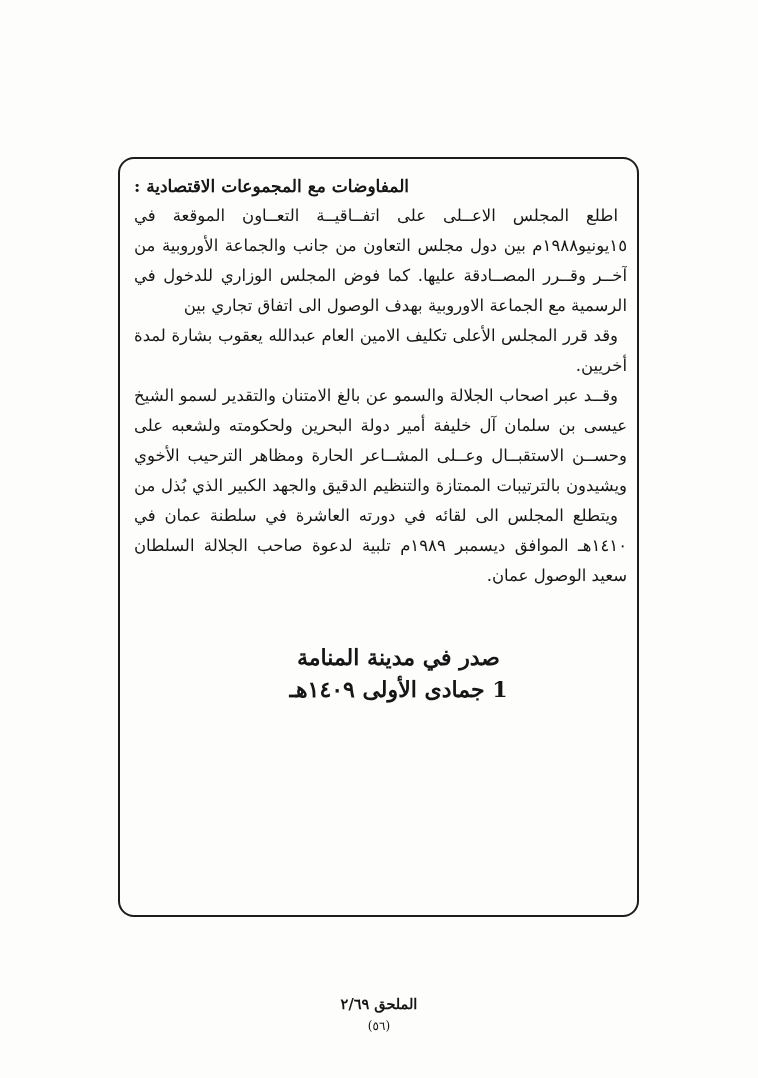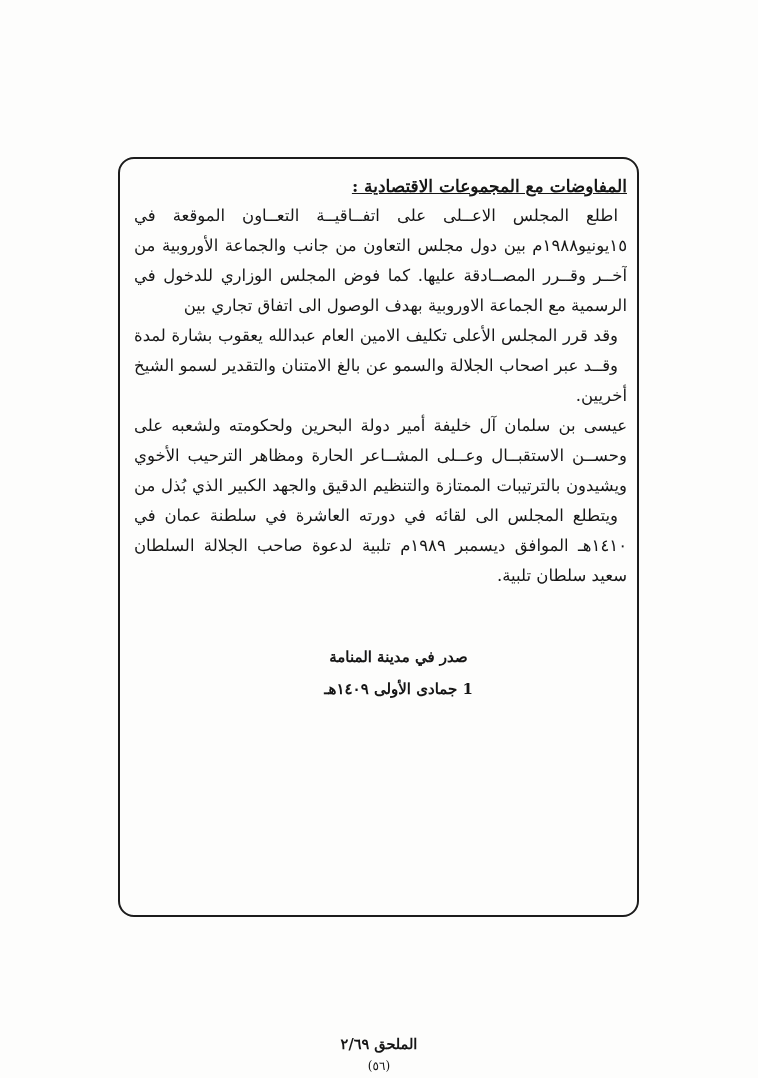--- a/index.html
+++ b/index.html
@@ -33,24 +33,23 @@
     right: 10px;
     left: 14px;
     direction: rtl;
     unicode-bidi: embed;
     font-size: 16.5px;
     line-height: 30px;
   }
   .heading {
     font-weight: bold;
     font-size: 17px;
-    text-align: right;
+    text-align: left;
     line-height: 30px;
     white-space: nowrap;
-    text-decoration: underline;
   }
   .bline {
     text-align: right;
     height: 30px;
     overflow: hidden;
   }
   .bline.fill {
     text-align: justify;
     text-align-last: justify;
   }
@@ -58,30 +57,30 @@
     text-indent: 9px;
   }
   .closing {
     position: absolute;
     top: 482px;
     left: 0;
     right: 0;
     direction: rtl;
     text-align: center;
     font-weight: bold;
-    font-size: 15px;
+    font-size: 22px;
     line-height: 32px;
     padding-left: 40px;
   }
   .closing .cline {
     white-space: nowrap;
   }
   .footer {
     position: absolute;
-    top: 1032px;
+    top: 992px;
     left: 0;
     width: 758px;
     direction: rtl;
     text-align: center;
     line-height: 23px;
   }
   .footer .annex {
     font-weight: bold;
     font-size: 14.5px;
   }
@@ -97,28 +96,28 @@
   <div class="frame">
 
     <div class="content">
       <div class="heading">المفاوضات مع المجموعات الاقتصادية :</div>
 
       <div class="bline fill pfirst">اطلع المجلس الاعــلى على اتفــاقيــة التعــاون الموقعة في لوكسمبورج بتاريخ</div>
       <div class="bline fill">١٥يونيو١٩٨٨م بين دول مجلس التعاون من جانب والجماعة الأوروبية من جانب</div>
       <div class="bline fill">آخــر وقــرر المصــادقة عليها. كما فوض المجلس الوزاري للدخول في المفاوضات</div>
       <div class="bline">الرسمية مع الجماعة الاوروبية بهدف الوصول الى اتفاق تجاري بين الطرفين.</div>
       <div class="bline fill pfirst">وقد قرر المجلس الأعلى تكليف الامين العام عبدالله يعقوب بشارة لمدة سنتين</div>
+      <div class="bline">أخريين.</div>
       <div class="bline fill pfirst">وقــد عبر اصحاب الجلالة والسمو عن بالغ الامتنان والتقدير لسمو الشيخ</div>
-      <div class="bline">أخريين.</div>
       <div class="bline fill">عيسى بن سلمان آل خليفة أمير دولة البحرين ولحكومته ولشعبه على كرم الضيافة</div>
       <div class="bline fill">وحســن الاستقبــال وعــلى المشــاعر الحارة ومظاهر الترحيب الأخوي التي لمسوها</div>
       <div class="bline fill">ويشيدون بالترتيبات الممتازة والتنظيم الدقيق والجهد الكبير الذي بُذل من أجل توفير</div>
       <div class="bline fill pfirst">ويتطلع المجلس الى لقائه في دورته العاشرة في سلطنة عمان في جمادى الاولى</div>
       <div class="bline fill">١٤١٠هـ الموافق ديسمبر ١٩٨٩م تلبية لدعوة صاحب الجلالة السلطان قابوس بن</div>
-      <div class="bline">سعيد سلطان تلبية.</div>
+      <div class="bline">سعيد الوصول عمان.</div>
     </div>
 
     <div class="closing">
       <div class="cline">صدر في مدينة المنامة</div>
       <div class="cline">1 جمادى الأولى ١٤٠٩هـ</div>
     </div>
 
   </div>
 
   <div class="footer">

